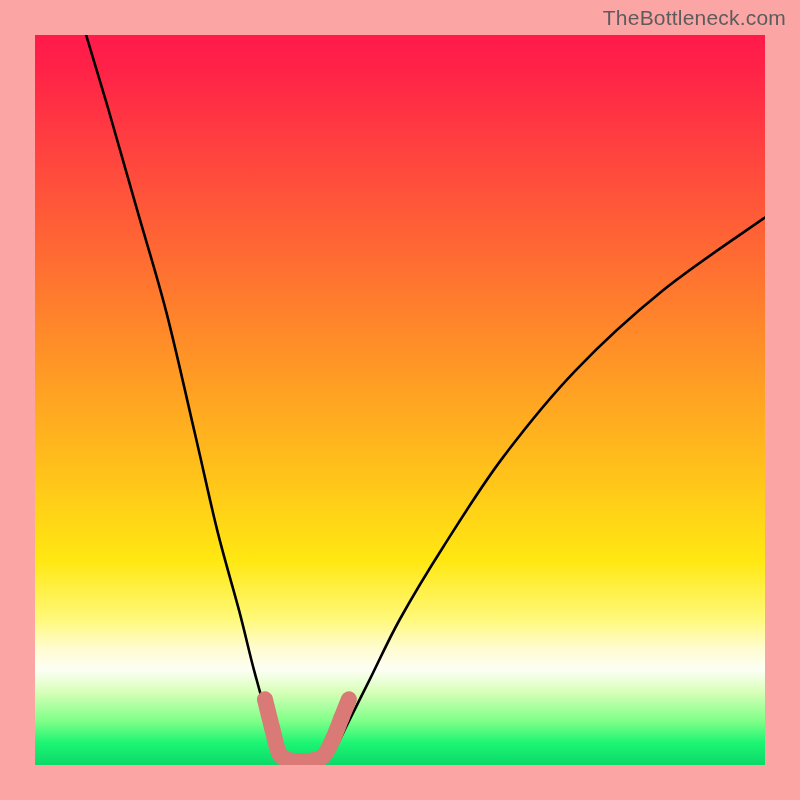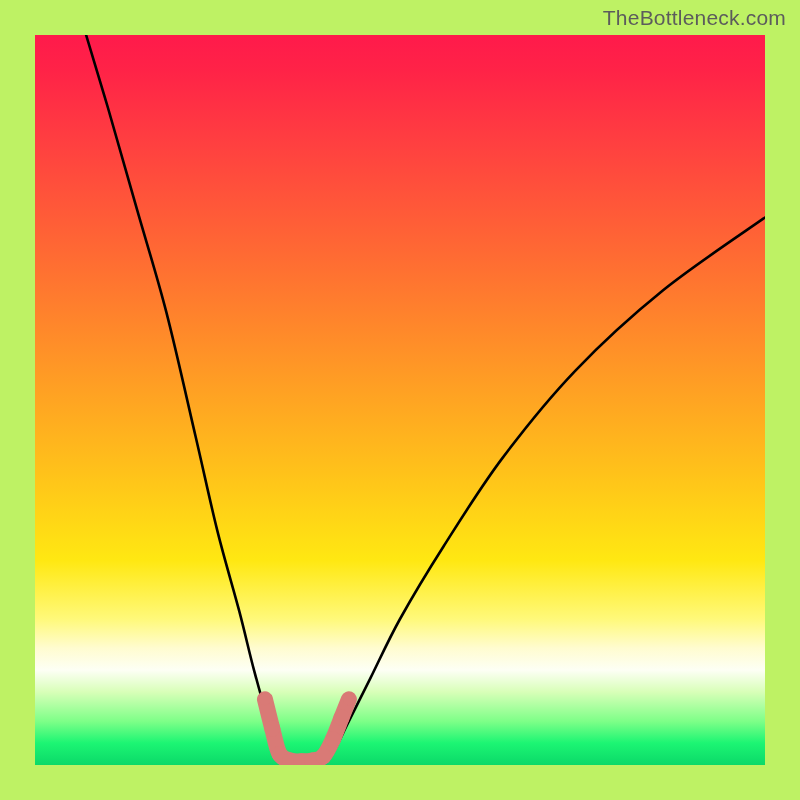--- a/index.html
+++ b/index.html
@@ -10,21 +10,21 @@
     background: #000;
     overflow: hidden;
     font-family: Arial, Helvetica, sans-serif;
   }
   .frame {
     position: absolute;
     left: 0;
     top: 0;
     width: 800px;
     height: 800px;
-    background: #bef264;
+    background: #fca5a5;
   }
   .plot-area {
     position: absolute;
     left: 35px;
     top: 35px;
     width: 730px;
     height: 730px;
     overflow: hidden;
   }
   .gradient-main {

